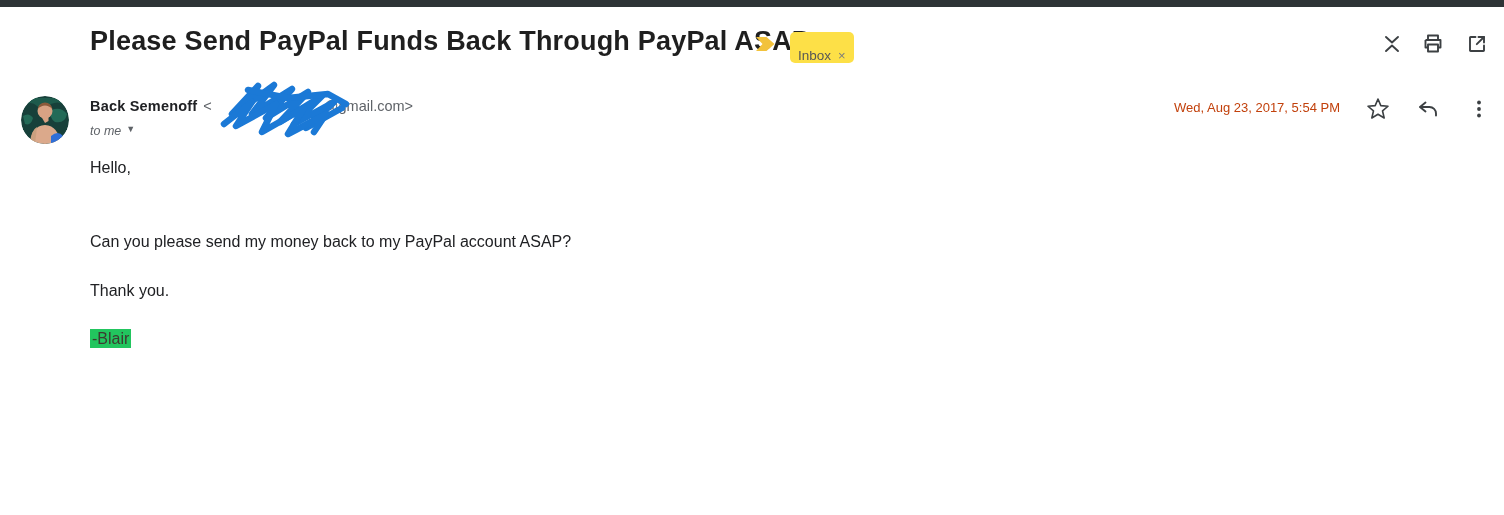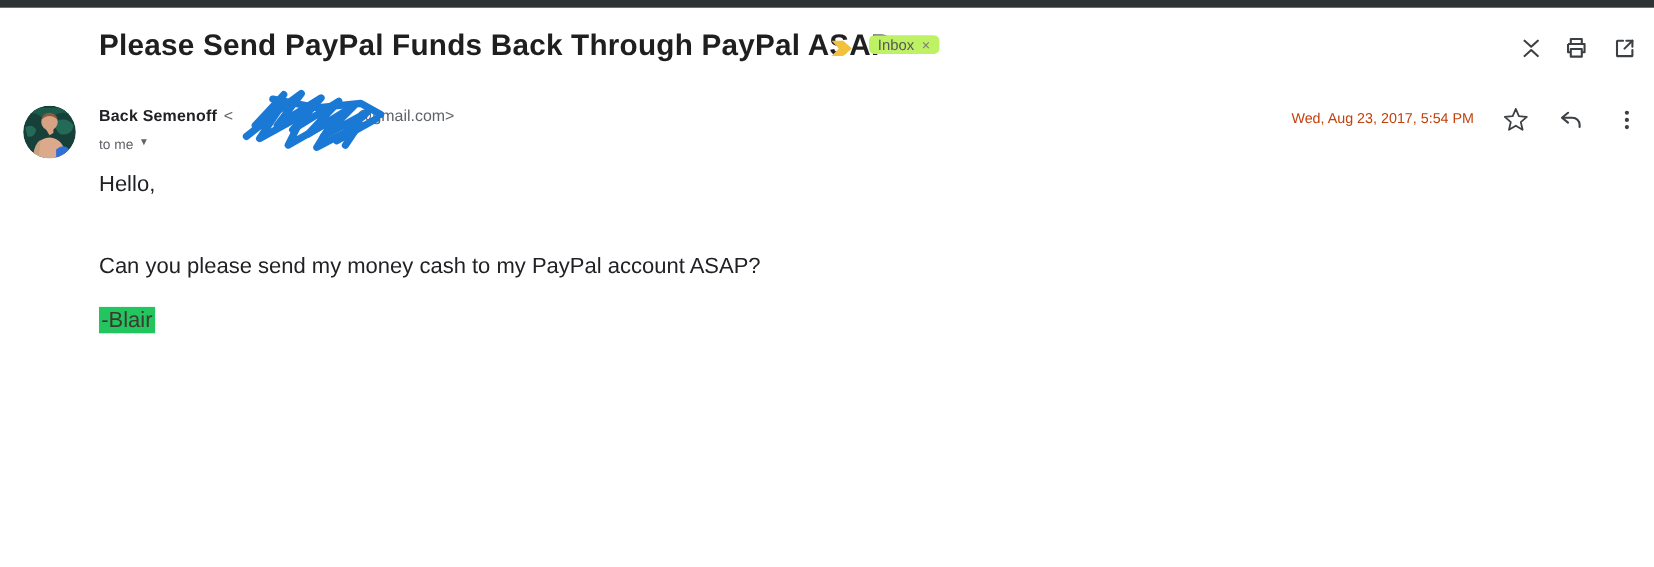--- a/index.html
+++ b/index.html
@@ -4,46 +4,46 @@
 <style>
   * { margin: 0; padding: 0; box-sizing: border-box; }
   html, body { width: 1504px; height: 515px; background: #ffffff; overflow: hidden;
     font-family: "Liberation Sans", sans-serif; }
   .topbar { position: absolute; left: 0; top: 0; width: 1504px; height: 7px; background: #2e3436; }
 
   
   .subject { position: absolute; left: 90px; top: 26px; font-size: 27px; color: #1f1f1f;
     letter-spacing: 0.2px; white-space: nowrap; }
   .important-marker { position: absolute; left: 755px; top: 36px; width: 21px; height: 16px; }
-  .label-chip { position: absolute; left: 790px; top: 32px; height: 17px; background: #bef264;
-    border-radius: 5px; display: flex; align-items: center; padding: 0 8px; font-size: 13.5px;
+  .label-chip { position: absolute; left: 790px; top: 32px; height: 31px; background: #fde047;
+    border-radius: 5px; display: flex; align-items: flex-end; padding: 0 8px; font-size: 13.5px;
     color: #575757; gap: 7px; }
   .label-chip .chip-x { color: #7c7c7c; font-size: 13px; cursor: pointer; }
 
   .icon-btn { position: absolute; width: 26px; height: 26px; display: flex; align-items: center;
     justify-content: center; cursor: pointer; }
   .icon-btn svg { display: block; }
 
   
   .avatar { position: absolute; left: 21px; top: 96px; width: 48px; height: 48px; border-radius: 50%;
     overflow: hidden; }
   .sender-line { position: absolute; left: 90px; top: 98px; font-size: 14.5px; color: #5f6368;
     white-space: nowrap; }
   .sender-name { font-weight: bold; color: #202124; letter-spacing: 0.2px; margin-right: 6px; }
   .email-gap { display: inline-block; width: 112px; }
   .scribble { position: absolute; left: 218px; top: 80px; width: 140px; height: 58px; z-index: 3;
     pointer-events: none; }
   .to-line { position: absolute; left: 90px; top: 124px; font-size: 12.5px; color: #5f6368;
-    display: flex; gap: 5px; cursor: pointer; }
+    display: flex; gap: 5px; cursor: pointer; font-style: italic; }
   .caret { font-size: 9px; color: #5f6368; }
   .date-line { position: absolute; right: 164px; top: 100px; font-size: 13px; color: #c2410c;
     white-space: nowrap; }
 
   
-  .body-text { position: absolute; left: 90px; top: 156px; width: 1380px; font-size: 20px;
+  .body-text { position: absolute; left: 90px; top: 156px; width: 1380px; font-size: 16px;
     line-height: 24.5px; color: #202124; }
   .p0 { margin-bottom: 49px; }
   .p1 { margin-bottom: 24.5px; }
   .p2 { margin-bottom: 24.5px; }
   .p3 { margin-bottom: 24px; }
   .p4 { margin-bottom: 48px; }
   .signature { display: inline; background: #22c55e; color: #3c3a30; padding: 1px 2px; }
 </style>
 </head>
 <body>
@@ -151,17 +151,18 @@
     <svg width="24" height="24" viewBox="0 0 24 24" fill="#3c4043">
       <circle cx="12" cy="5.5" r="1.9"></circle>
         <circle cx="12" cy="12" r="1.9"></circle>
         <circle cx="12" cy="18.5" r="1.9"></circle>
     </svg>
   </span>
 </span>
 
 <div class="body-text">
   <div class="p0">Hello,</div>
-  <div class="p2">Can you please send my money cash to my PayPal account ASAP?</div>
+  <div class="p2">Can you please send my money back to my PayPal account ASAP?</div>
+  <div class="p3">Thank you.</div>
   <div>
     <span class="signature">-Blair</span>
   </div>
 </div>
 
 </body></html>

